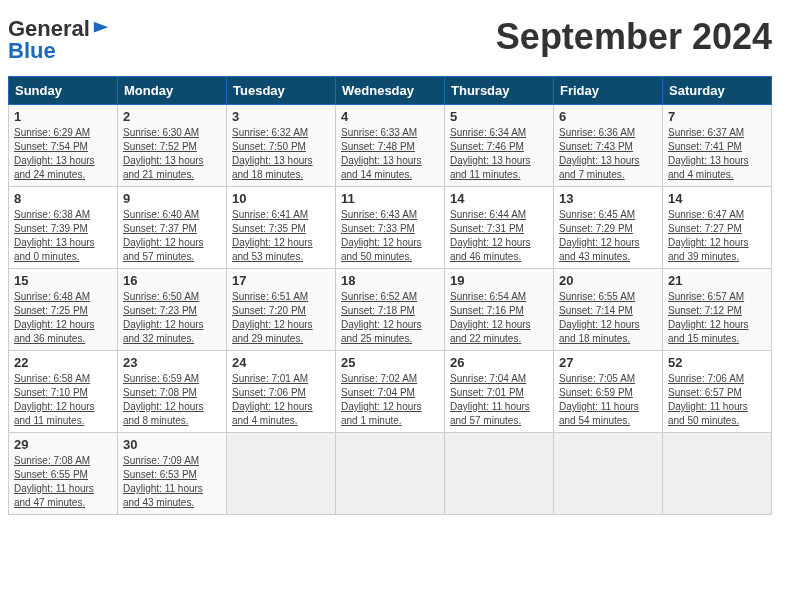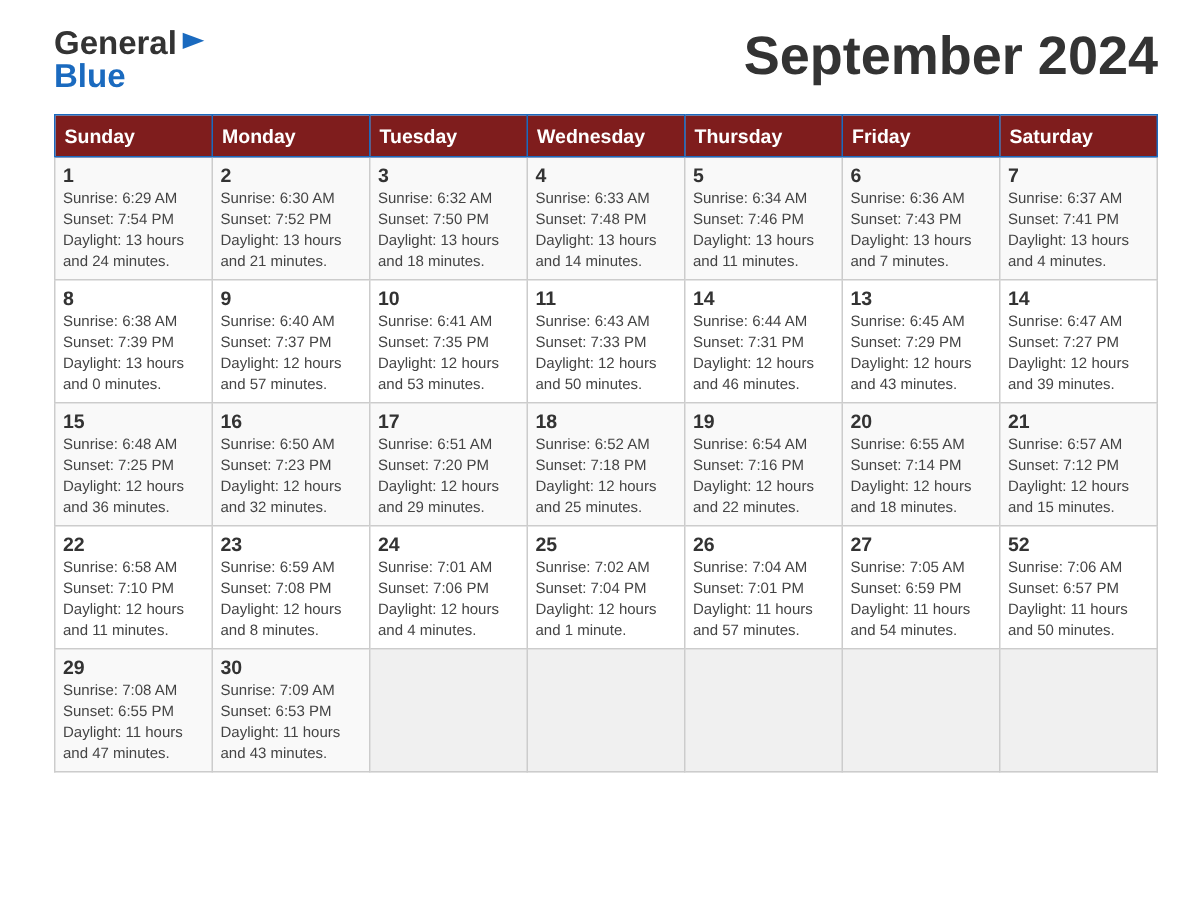--- a/index.html
+++ b/index.html
@@ -5,21 +5,21 @@
     * { margin: 0; padding: 0; box-sizing: border-box; }
     body {
       font-family: Arial, sans-serif;
       background: #fff;
       width: 792px;
       height: 612px;
       overflow: hidden;
     }
     .container {
       width: 792px;
-      padding: 16px 20px 10px 36px;
+      padding: 16px 20px 10px 8px;
     }
     .header {
       display: flex;
       justify-content: space-between;
       align-items: flex-start;
       margin-bottom: 12px;
     }
     .logo {
       display: flex;
       flex-direction: column;
@@ -50,21 +50,21 @@
     }
     .location {
       font-size: 14px;
       color: #555;
     }
     table {
       width: 100%;
       border-collapse: collapse;
     }
     thead tr {
-      background-color: #7f1d1d;
+      background-color: #0c4a6e;
       color: white;
     }
     thead th {
       padding: 6px 6px;
       font-size: 13px;
       font-weight: bold;
       text-align: left;
       border: 1px solid #1a6abf;
     }
     tbody tr {
@@ -87,20 +87,21 @@
     .day-num {
       font-size: 13px;
       font-weight: bold;
       display: block;
       margin-bottom: 2px;
     }
     .day-info {
       font-size: 10px;
       color: #444;
       line-height: 1.4;
+      text-decoration: underline;
     }
     .empty-cell {
       background-color: #f0f0f0 !important;
     }
   </style>
 </head>
 <body>
 
 <div class="container">
   <div class="header">

